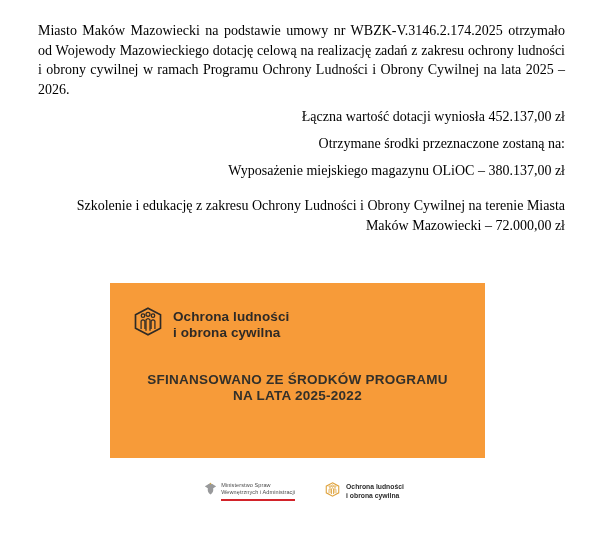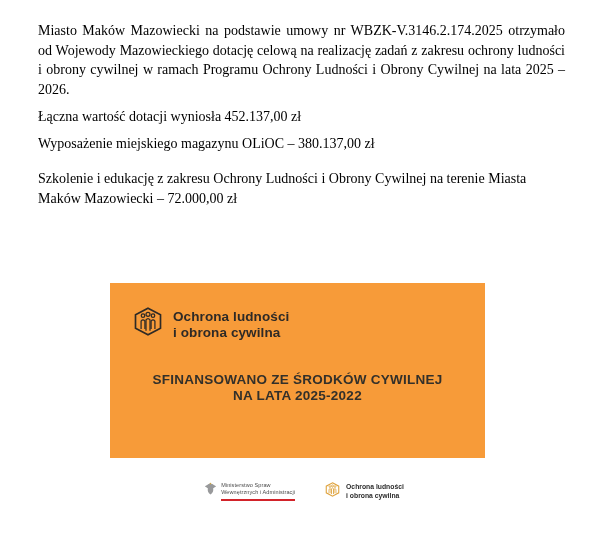--- a/index.html
+++ b/index.html
@@ -6,21 +6,21 @@
   .page {
     position:relative; width:600px; height:537px; background:#ffffff;
     font-family:"Liberation Sans", sans-serif; overflow:hidden;padding-left:8px;
   }
   
   .doc {
     position:absolute; left:38px; top:21px; width:527px;
     font-family:"Liberation Serif", serif; font-size:14px; line-height:19.5px;
     color:#000000;
   }
-  .doc p { margin:0 0 7.5px 0; }
+  .doc p { margin:0 0 7.5px 0;text-align:right; }
   .doc p.justify { text-align:justify; }
   .doc p.tight { margin-bottom:16px; }
 
   
   .banner {
     position:absolute; left:110px; top:283px; width:375px; height:175px;
     background:#F79B39; color:#33302A;
   }
   .banner-logo { position:absolute; left:23px; top:23px; display:flex; align-items:flex-start; }
   .banner-logo .hex-icon { flex:0 0 auto; color:#2E2A26; }
@@ -53,20 +53,21 @@
   }
 </style>
 </head>
 <body>
 
 <div class="page">
 
   <div class="doc">
     <p class="justify">Miasto Maków Mazowiecki  na podstawie umowy nr WBZK-V.3146.2.174.2025 otrzymało od Wojewody Mazowieckiego dotację celową na realizację zadań z zakresu ochrony ludności i obrony cywilnej w ramach Programu Ochrony Ludności i Obrony Cywilnej na lata 2025 – 2026.</p>
     <p>Łączna wartość dotacji wyniosła 452.137,00 zł</p>
+    <p>Otrzymane środki przeznaczone zostaną na:</p>
     <p class="tight">Wyposażenie miejskiego magazynu OLiOC – 380.137,00 zł</p>
     <p>Szkolenie i edukację z zakresu Ochrony  Ludności i Obrony Cywilnej na terenie Miasta Maków Mazowiecki – 72.000,00 zł</p>
   </div>
 
   <div class="banner" style="background: rgb(247, 155, 57); color: rgb(51, 48, 42);">
     <div class="banner-logo">
       <span class="hex-icon">
         <svg viewBox="0 0 36 36" width="30" height="31" aria-hidden="true">
           <path d="M18 2 L33 10 V26 L18 34 L3 26 V10 Z" fill="none" stroke="currentColor" stroke-width="2"></path>
           <circle cx="12" cy="11" r="2.1" fill="none" stroke="currentColor" stroke-width="1.5"></circle>
@@ -76,21 +77,21 @@
           <path d="M15.6 29 V16 q2.4 -3.2 4.8 0 V29" fill="none" stroke="currentColor" stroke-width="1.5"></path>
           <path d="M21.7 27 V17.5 q2.3 -3 4.6 0 V27" fill="none" stroke="currentColor" stroke-width="1.5"></path>
         </svg>
       </span>
       <div class="banner-logo-text">
         <div>Ochrona ludności</div>
         <div>i obrona cywilna</div>
       </div>
     </div>
     <div class="slogan">
-      <div>SFINANSOWANO ZE ŚRODKÓW CYWILNEJ</div>
+      <div>SFINANSOWANO ZE ŚRODKÓW PROGRAMU</div>
       <div>NA LATA 2025-2022</div>
     </div>
   </div>
 
   <div class="footer">
     <div class="ministry">
       <span>
         <svg viewBox="0 0 14 16" width="13" height="15" aria-hidden="true">
           <path d="M7 1 C7.5 2 8.5 2.5 9.5 2.2 C10 3.5 12 3.5 13 5 C11.5 5.2 10.5 6 9.8 7 C10.5 9 9.5 12 7 13.5 C4.5 12 3.5 9 4.2 7 C3.5 6 2.5 5.2 1 5 C2 3.5 4 3.5 4.5 2.2 C5.5 2.5 6.5 2 7 1 Z" fill="#98999B"></path>
           <circle cx="7" cy="1.6" r="0.9" fill="#C9A44A"></circle>

